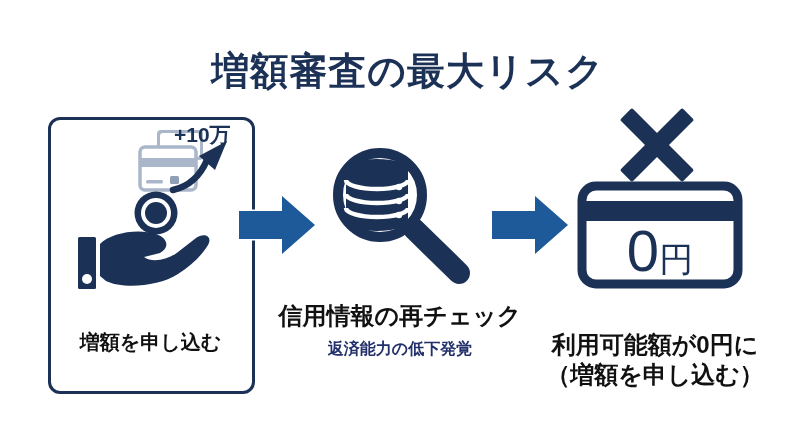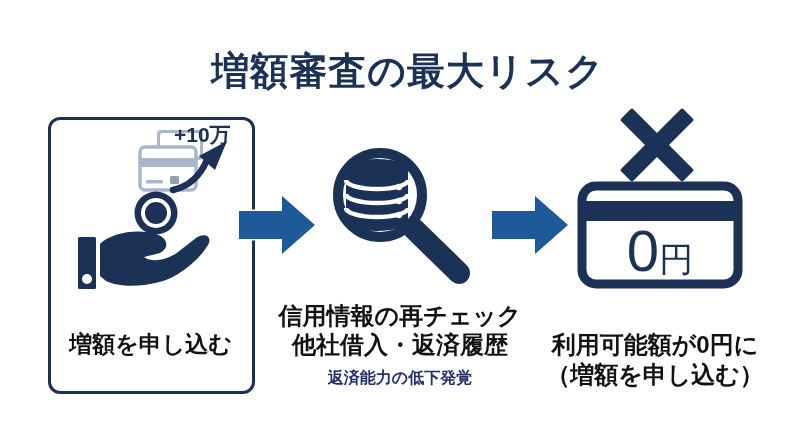--- a/index.html
+++ b/index.html
@@ -16,21 +16,21 @@
     position:absolute;left:48px;top:117px;width:201px;height:271px;
     border:3px solid var(--navy);border-radius:12px;background:#fff;
   }
   .svg-abs{position:absolute;}
   .badge{
     position:absolute;left:174px;top:124px;width:70px;
     font-size:21px;font-weight:bold;color:var(--navy);line-height:22px;
   }
   .apply-label{
     position:absolute;left:48px;top:329px;width:205px;text-align:center;
-    font-size:23px;font-weight:bold;color:var(--text);
+    font-size:20px;font-weight:bold;color:var(--text);
   }
   .check-text{
     position:absolute;left:265px;top:302px;width:270px;text-align:center;
     font-size:24px;font-weight:bold;color:var(--text);line-height:29px;font-family:Liberation Serif, serif;
   }
   .check-text .note{
     margin-top:6px;font-size:16px;color:var(--note);line-height:24px;
   }
   .zero-amount{
     position:absolute;left:574px;top:222px;width:172px;height:60px;
@@ -101,21 +101,20 @@
       <path d="M26,58 A31,9 0 0 0 88,58" fill="none" class="s-white" stroke-width="4.5"></path>
       <path d="M26,72 A31,9 0 0 0 88,72" fill="none" class="s-white" stroke-width="4.5"></path>
       <circle cx="79" cy="51" r="3.2" class="f-white"></circle>
       <circle cx="79" cy="65" r="3.2" class="f-white"></circle>
       <circle cx="79" cy="79" r="3.2" class="f-white"></circle>
     </g>
   </svg>
 
   <div class="check-text">
     <div>信用情報の再チェック</div>
-    <div>他社借入・返済履歴</div>
     <div class="note">返済能力の低下発覚</div>
   </div>
 
   <svg class="svg-abs" style="left:492px;top:196px;" width="76" height="58" viewBox="0 0 76 58">
     <polygon points="0,15 43,15 43,0 76,29 43,58 43,43 0,43" class="f-blue s-white" stroke-width="3" paint-order="stroke"></polygon>
   </svg>
 
   <svg class="svg-abs" style="left:615px;top:108px;" width="85" height="74" viewBox="0 0 85 74">
     <g transform="translate(42,37)">
       <rect x="-44" y="-8.5" width="88" height="17" rx="2" class="f-navy" transform="rotate(45)"></rect>

